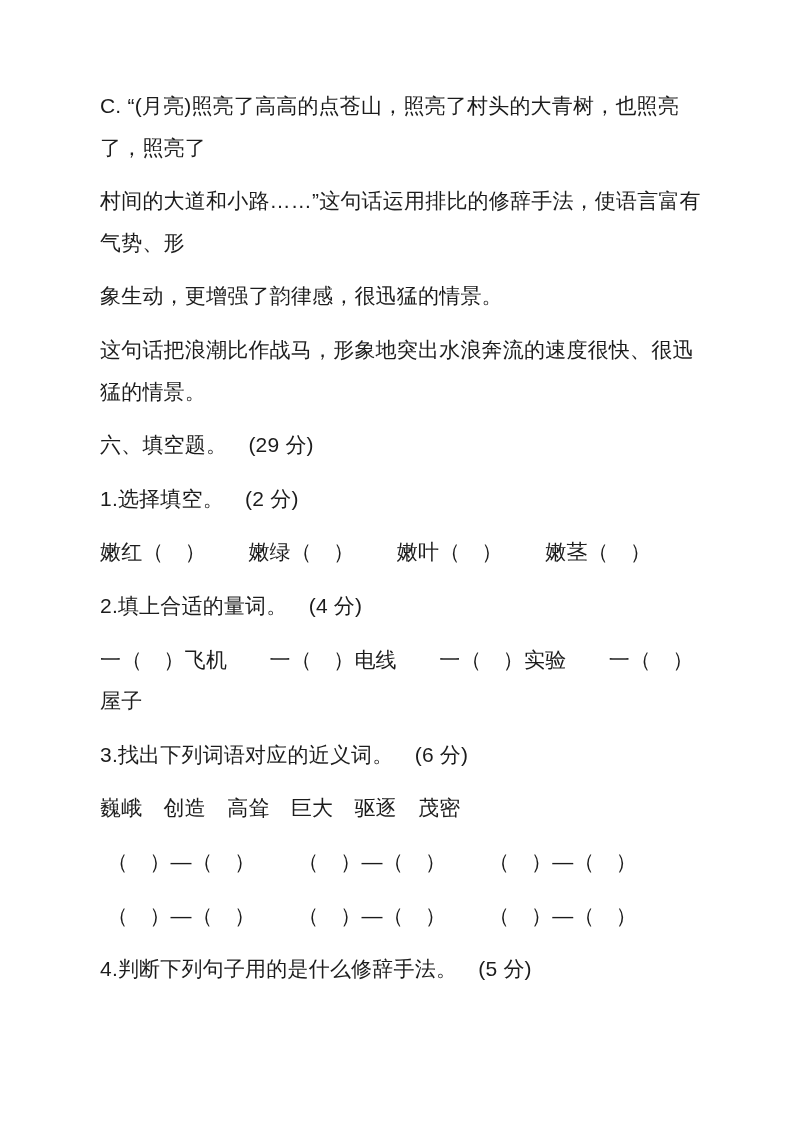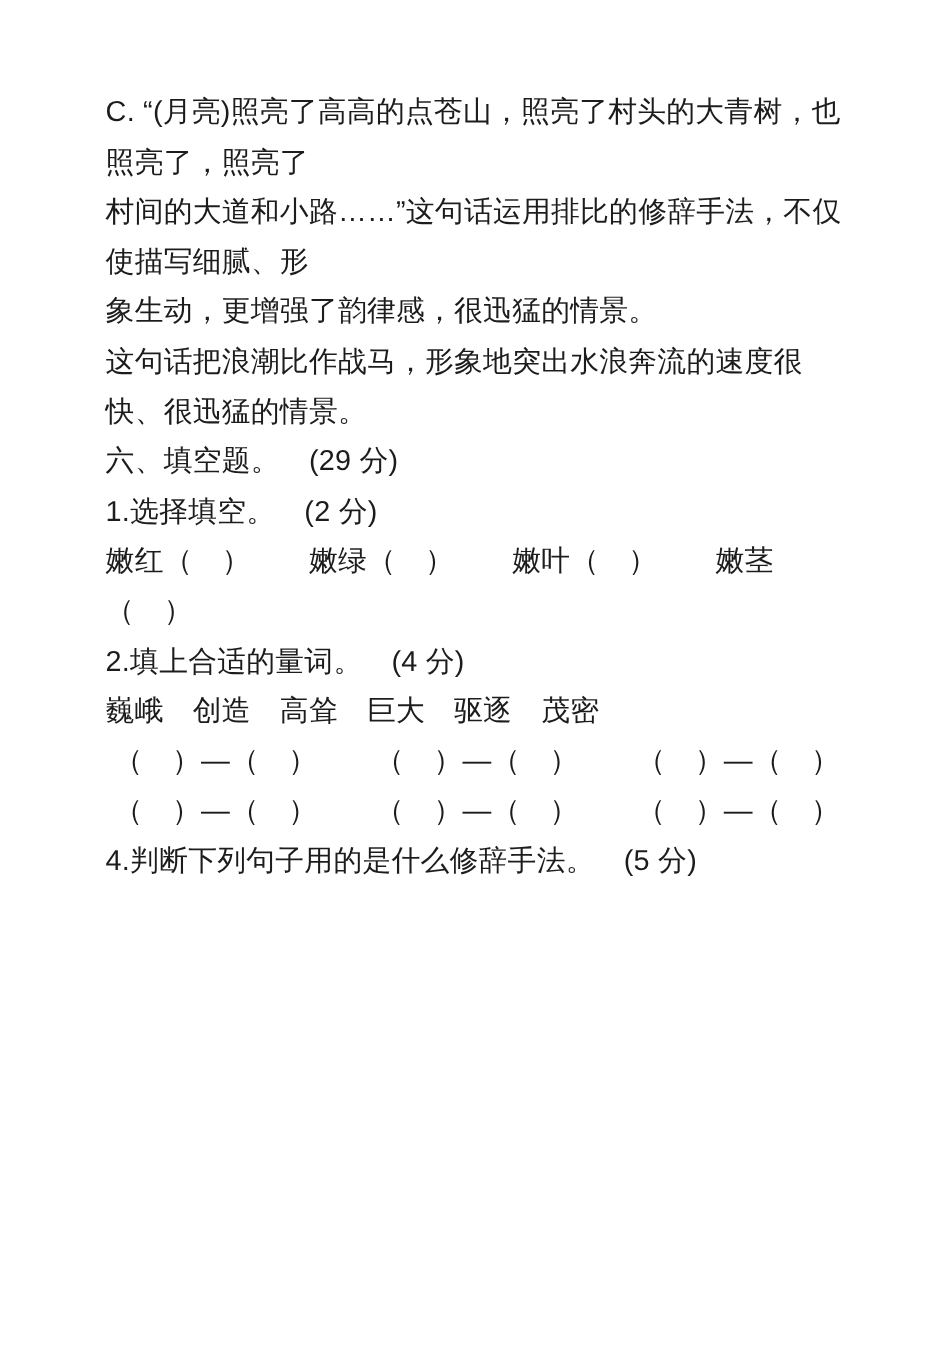--- a/index.html
+++ b/index.html
@@ -13,61 +13,63 @@
     height: 1122px;
     margin: 0 auto;
     background: #ffffff;
     box-sizing: border-box;
     padding: 73px 78px 0 88px;
     overflow: hidden;
     font-family: "Liberation Sans", "DejaVu Sans", sans-serif;
     color: #1c1c1c;
   }
   .line {
-    margin: 0;
-    font-size: 24px;
+    margin: 12px;
+    font-size: 21px;
     line-height: 41.6px;
     white-space: pre-wrap;
     letter-spacing: 0.2px;
   }
   .indent {
     padding-left: 7px;
   }
   section {
     margin: 0;
     padding: 0;
   }
 </style>
 </head>
 <body>
 
 <div class="page">
 
   <section>
     <p class="line">C. “(月亮)照亮了高高的点苍山，照亮了村头的大青树，也照亮了，照亮了</p>
-    <p class="line">村间的大道和小路……”这句话运用排比的修辞手法，不仅使描写细腻、形</p>
+    <p class="line">村间的大道和小路……”这句话运用排比的修辞手法，使语言富有气势、形</p>
     <p class="line">象生动，更增强了韵律感，很迅猛的情景。</p>
   </section>
 
   <section>
     <p class="line">这句话把浪潮比作战马，形象地突出水浪奔流的速度很快、很迅猛的情景。</p>
   </section>
 
   <p class="line">六、填空题。　(29 分)</p>
 
   <section>
     <p class="line">1.选择填空。　(2 分)</p>
     <p class="line">嫩红（　）　　嫩绿（　）　　嫩叶（　）　　嫩茎（　）</p>
   </section>
 
   <section>
     <p class="line">2.填上合适的量词。　(4 分)</p>
+    <p class="line">一（　）飞机　　一（　）电线　　一（　）实验　　一（　）屋子</p>
   </section>
 
   <section>
+    <p class="line">3.找出下列词语对应的近义词。　(6 分)</p>
     <p class="line">巍峨　创造　高耸　巨大　驱逐　茂密</p>
     <p class="line indent">（　）—（　）　　（　）—（　）　　（　）—（　）</p>
     <p class="line indent">（　）—（　）　　（　）—（　）　　（　）—（　）</p>
   </section>
 
   <section>
     <p class="line">4.判断下列句子用的是什么修辞手法。　(5 分)</p>
 
   </section>
 

